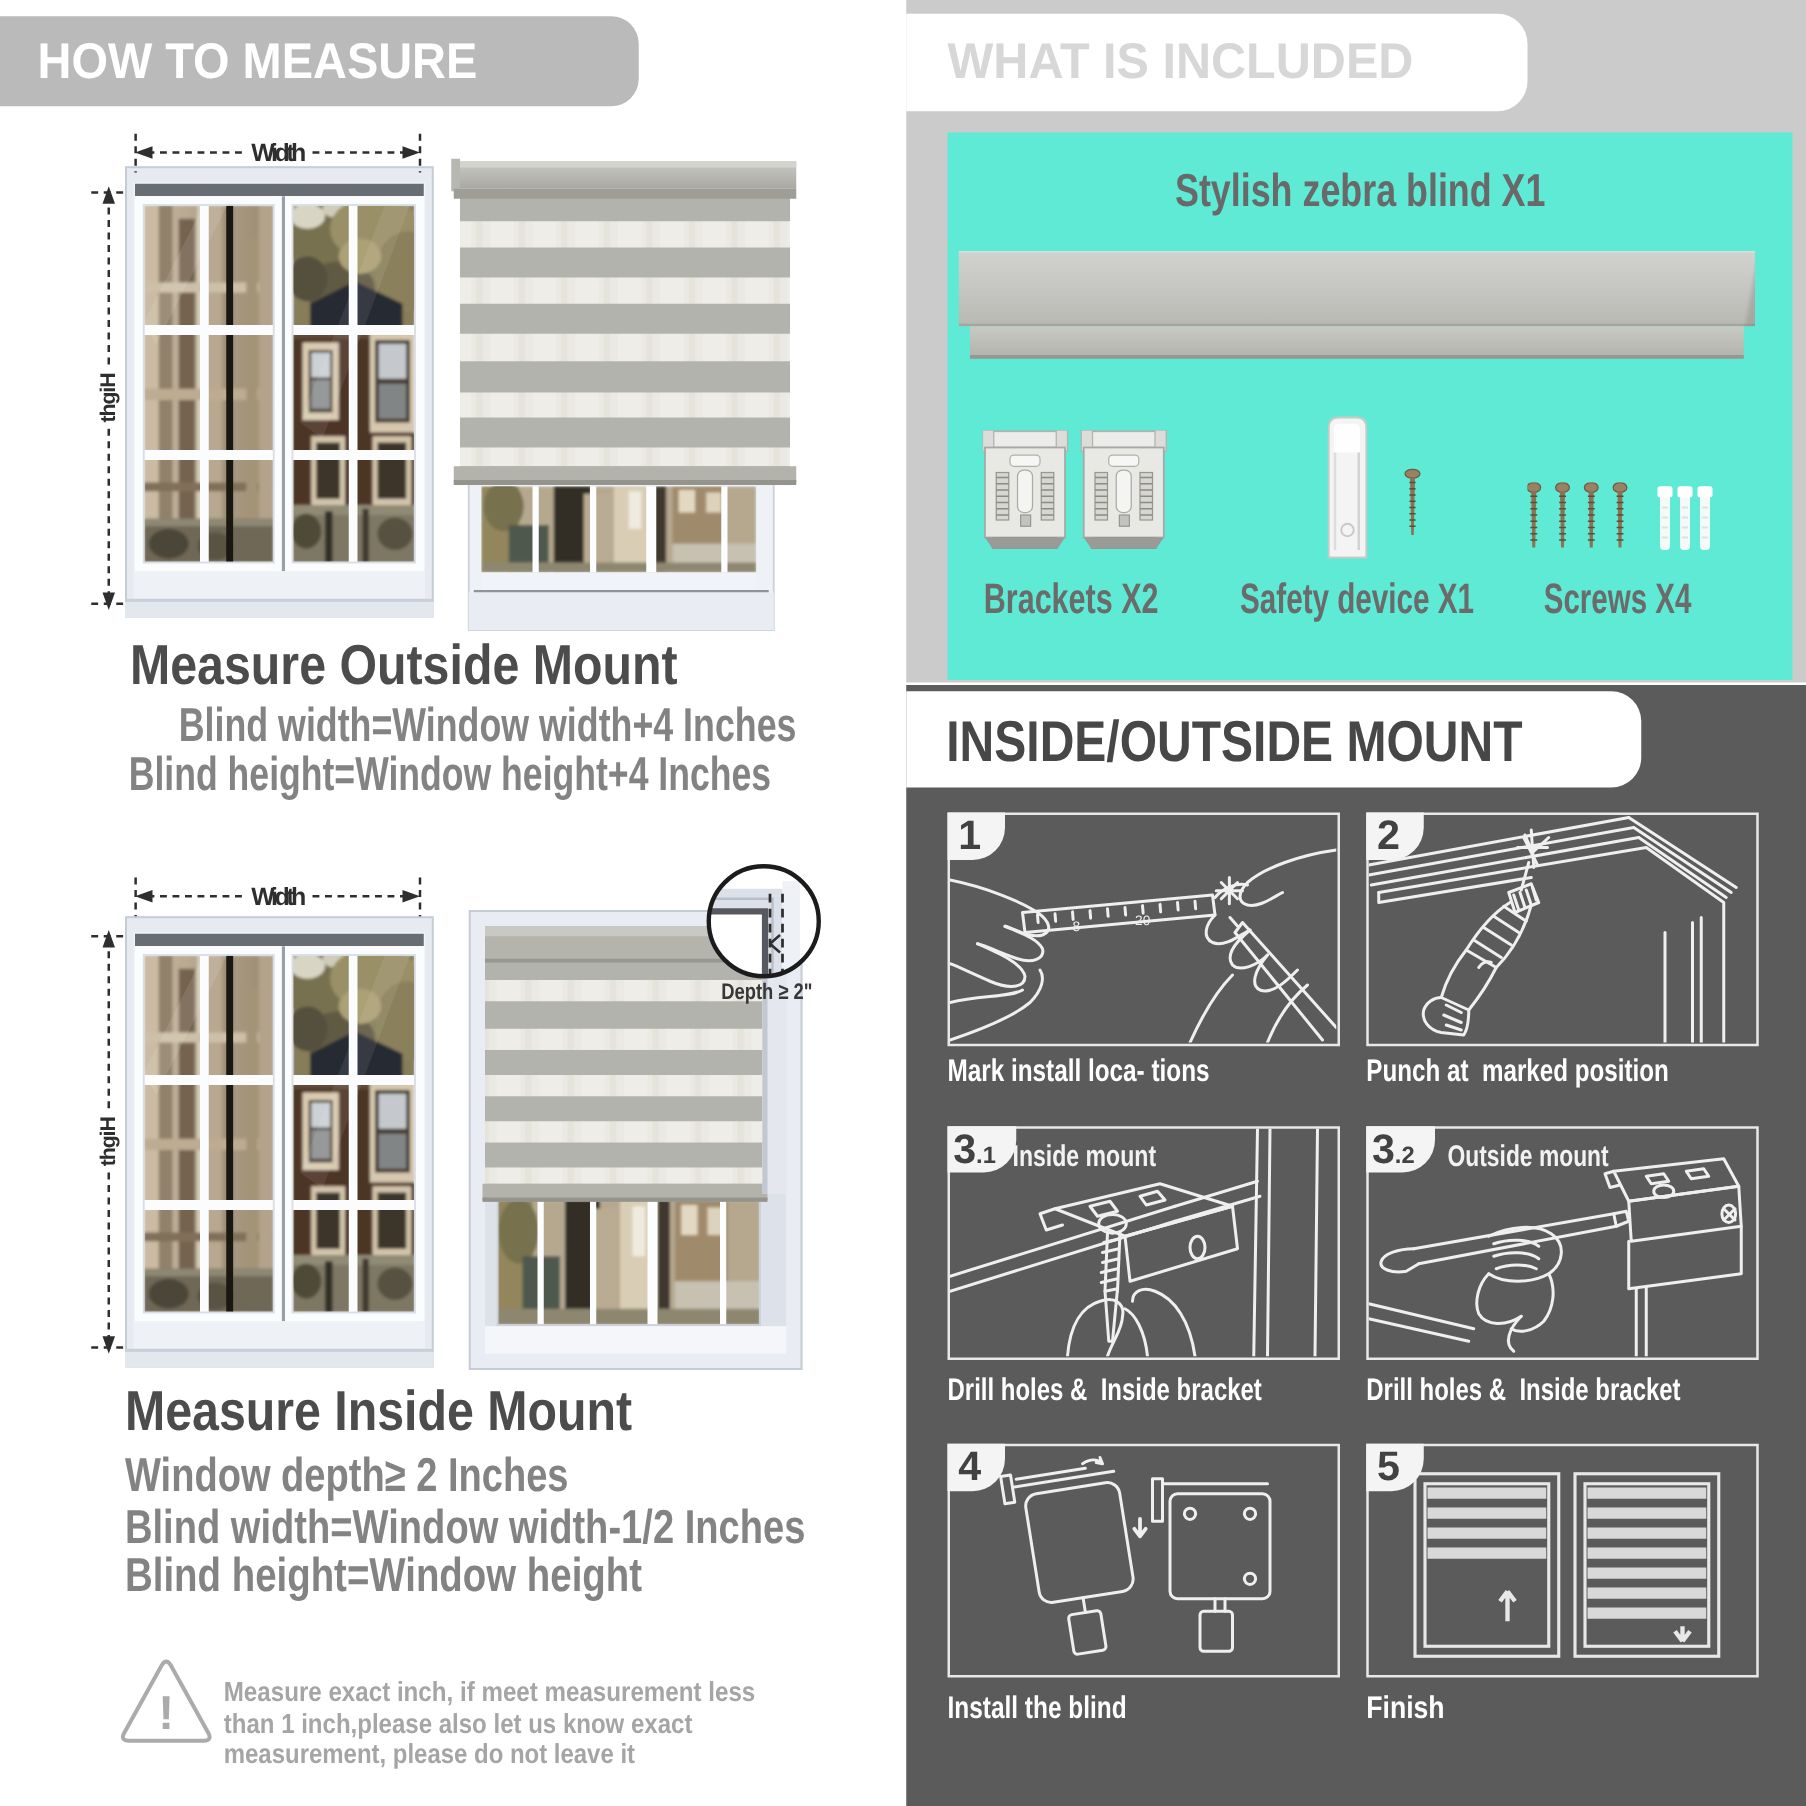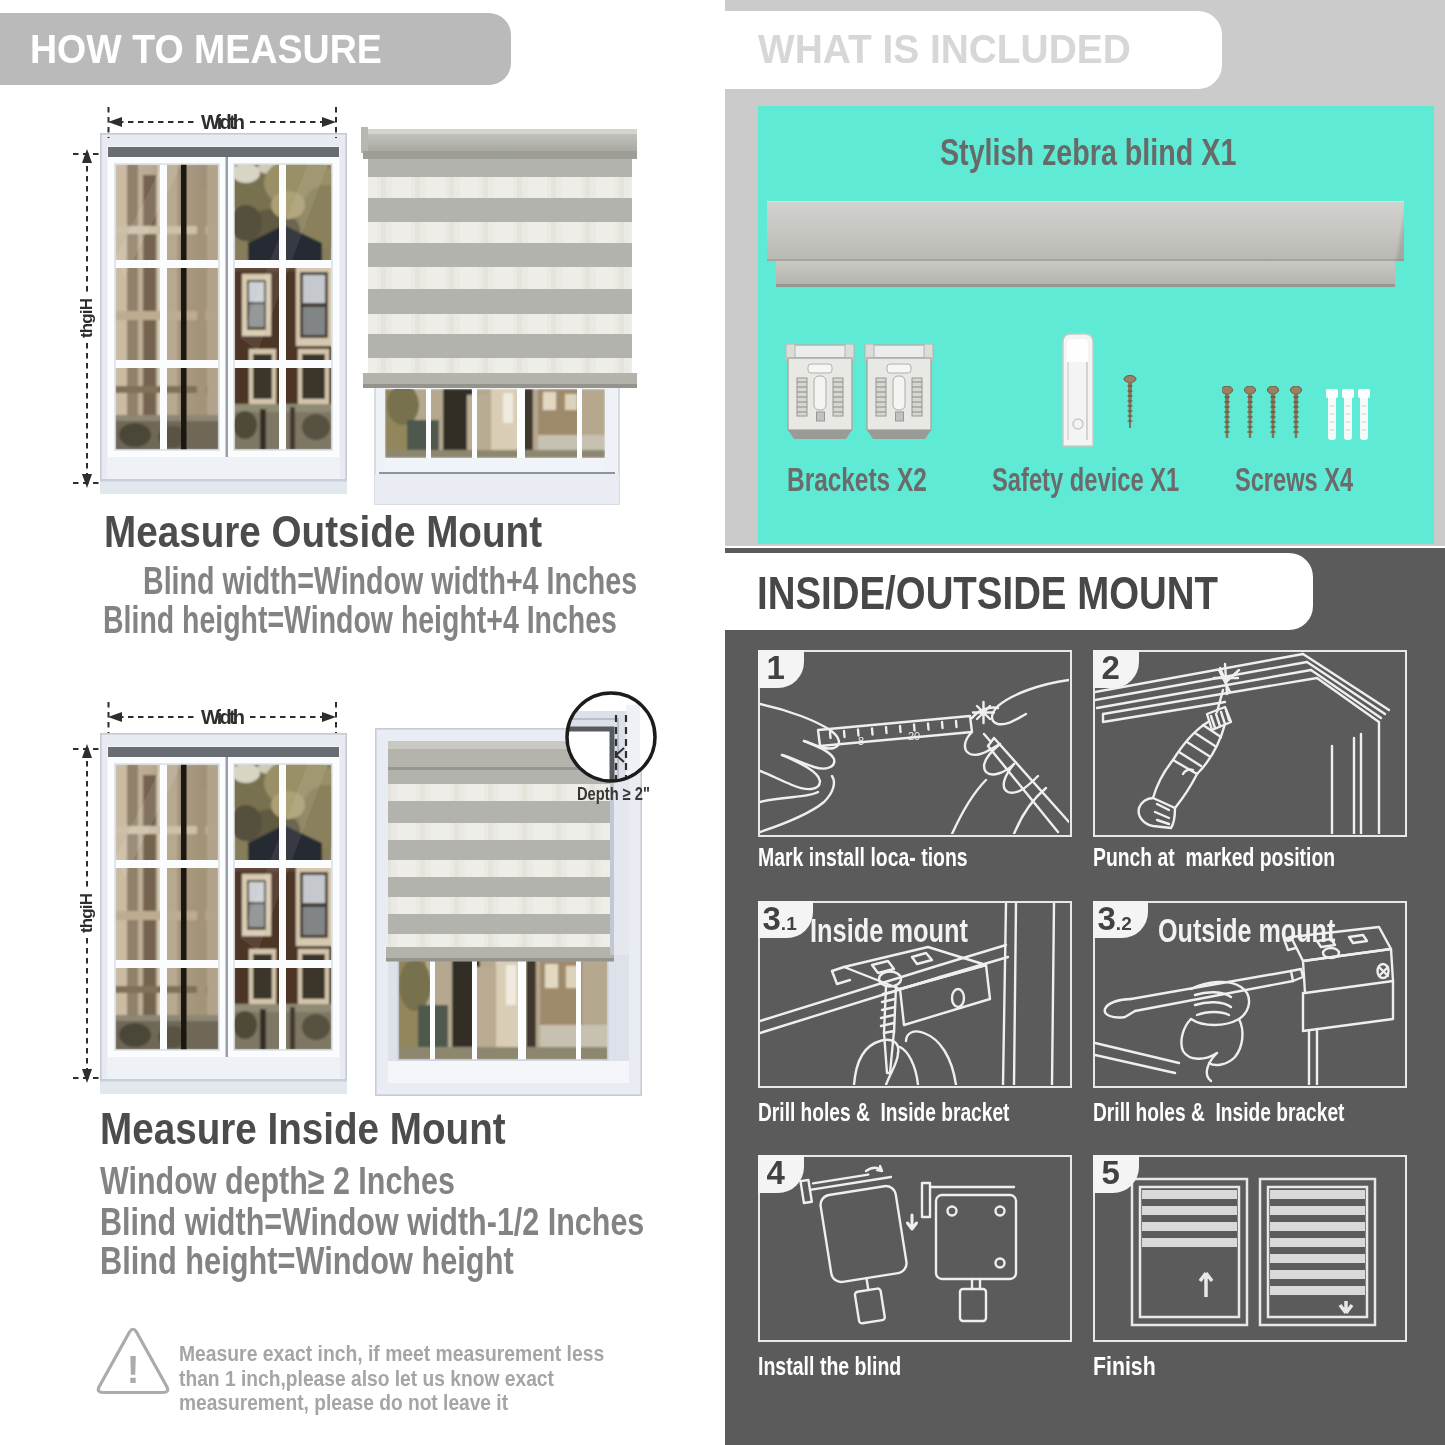--- a/index.html
+++ b/index.html
@@ -15,21 +15,21 @@
   #panel{position:absolute;left:33px;top:106px;width:676px;height:438px;background:#5eead4;}
   .complbl{position:absolute;font-size:34px;font-weight:bold;color:#6b6b6b;white-space:nowrap;line-height:1;}
   #rbot{left:725px;top:548px;width:844px;height:897px;background:#5b5b5b;}
   #banD{position:absolute;left:0;top:5px;width:588px;height:77px;background:#fff;border-radius:0 24px 24px 0;}
   .stepbox{position:absolute;width:314px;height:187px;border:2.5px solid #e8e8e8;box-sizing:border-box;}
   .bub{position:absolute;left:-2.5px;top:-2.5px;background:#f4f4f4;border-radius:0 0 26px 0;color:#424242;font-weight:bold;}
   .bub1{width:37px;height:38px;font-size:33px;line-height:36px;padding-left:9px;}
   .bub3{width:50px;height:37px;font-size:33px;line-height:35px;padding-left:5px;}
   .bub3 small{font-size:19px;font-weight:bold;}
   .steplbl{position:absolute;font-size:25px;font-weight:bold;color:#fff;white-space:nowrap;line-height:1;}
-  .inlbl{position:absolute;font-size:33px;font-weight:bold;color:#f2f2f2;white-space:nowrap;line-height:1;}
+  .inlbl{position:absolute;font-size:24px;font-weight:bold;color:#f2f2f2;white-space:nowrap;line-height:1;}
 </style>
 </head>
 <body>
 
 <div class="abs" id="banL">
     <span class="cx" id="t_banL" style="transform:scaleX(0.9387);position:absolute;left:30px;top:16px;font-size:40px;font-weight:bold;color:#fff;">HOW TO MEASURE</span>
   </div>
 
 <div class="abs" style="left:104px;top:509px;text-align:center;"><span class="h2L cx" id="t_h2a" style="transform:scaleX(0.8588);">Measure Outside Mount</span></div>
 <div class="abs" style="left:103px;top:562px;margin-left:40px;"><span class="pL cx" id="t_pa1" style="transform:scaleX(0.753);">Blind width=Window width+4 Inches</span></div>

